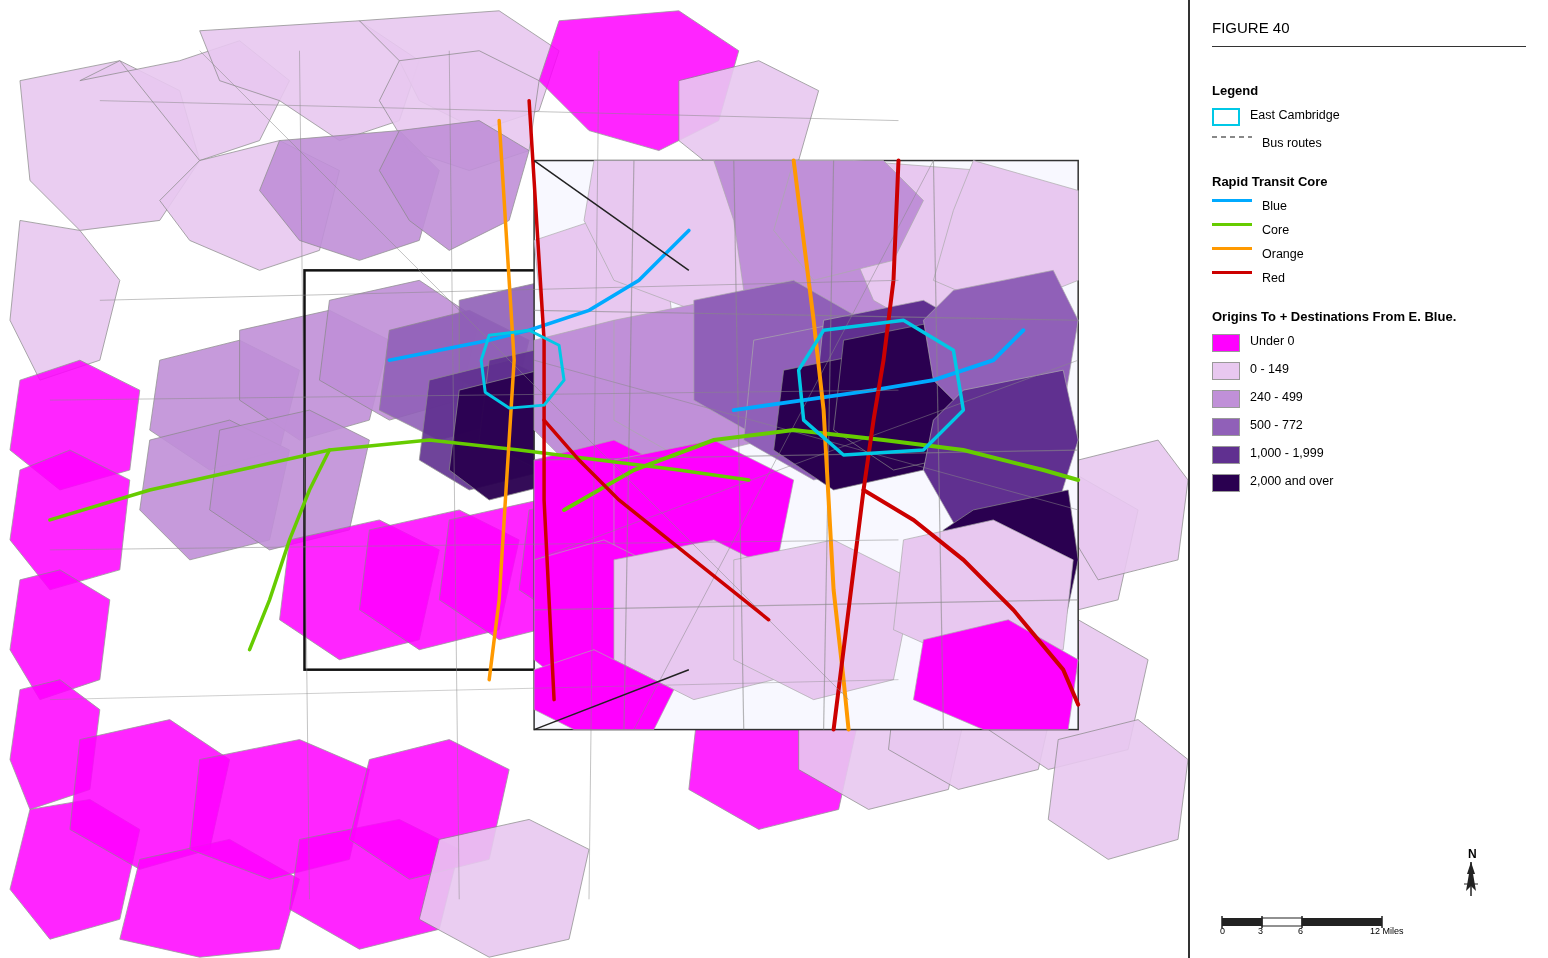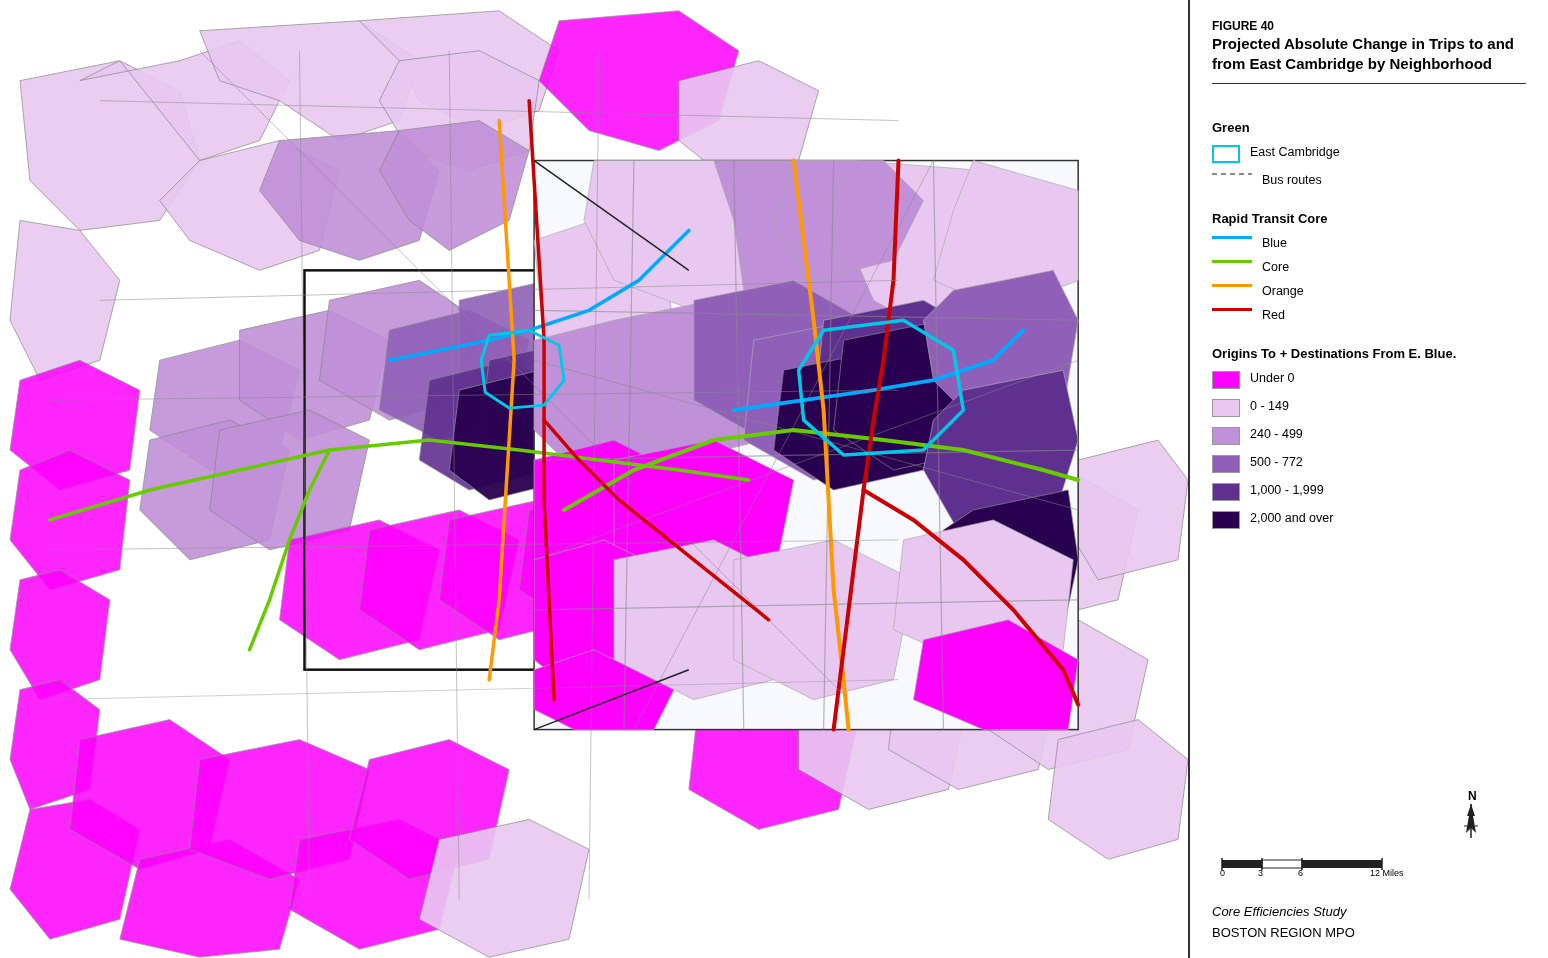--- a/index.html
+++ b/index.html
@@ -41,22 +41,22 @@
     .figure-title {
       font-size: 15px;
       font-weight: bold;
       line-height: 1.35;
       margin-bottom: 16px;
       border-bottom: 1px solid #333;
       padding-bottom: 8px;
     }
 
     .figure-number {
-      font-size: 12px;
-      font-weight: bold;
+      font-size: 15px;
+      font-weight: normal;
     }
 
     .legend-section-title {
       font-size: 13px;
       font-weight: bold;
       margin-top: 14px;
       margin-bottom: 4px;
     }
 
     .legend-item {
@@ -286,24 +286,23 @@
     <polygon points="490,335 530,330 560,345 565,380 545,405 510,408 486,392 482,360" fill="none" stroke="#00c8e6" stroke-width="3" stroke-linejoin="round"></polygon>
 
     <line x1="690" y1="270" x2="535" y2="160" stroke="#222" stroke-width="1.5"></line>
     <line x1="690" y1="670" x2="535" y2="730" stroke="#222" stroke-width="1.5"></line>
   </svg>
 </div>
 
 <div id="legend-panel">
   <div class="figure-title">
     <div class="figure-number">FIGURE 40</div>
-    <div>Projected Absolute Change in Trips to and from East Cambridge by Neighborhood</div>
-  </div>
-
-  <div class="legend-section-title">Green</div>
+  </div>
+
+  <div class="legend-section-title">Legend</div>
 
   <div class="legend-item">
     <div class="legend-outline"></div>
     <span>East Cambridge</span>
   </div>
 
   <div class="legend-item">
     <div class="legend-line-dashed"></div>
     <span>Bus routes</span>
   </div>
@@ -386,17 +385,13 @@
       <line x1="50" y1="10" x2="50" y2="22" stroke="#222" stroke-width="1.5"></line>
       <line x1="90" y1="10" x2="90" y2="22" stroke="#222" stroke-width="1.5"></line>
       <line x1="170" y1="10" x2="170" y2="22" stroke="#222" stroke-width="1.5"></line>
       <text x="8" y="28" font-size="9" font-family="Arial">0</text>
       <text x="46" y="28" font-size="9" font-family="Arial">3</text>
       <text x="86" y="28" font-size="9" font-family="Arial">6</text>
       <text x="158" y="28" font-size="9" font-family="Arial">12 Miles</text>
     </svg>
   </div>
 
-  <div class="footer-text">
-    <div class="footer-italic">Core Efficiencies Study</div>
-    <div class="footer-org">BOSTON REGION MPO</div>
-  </div>
 </div>
 
 </body></html>

